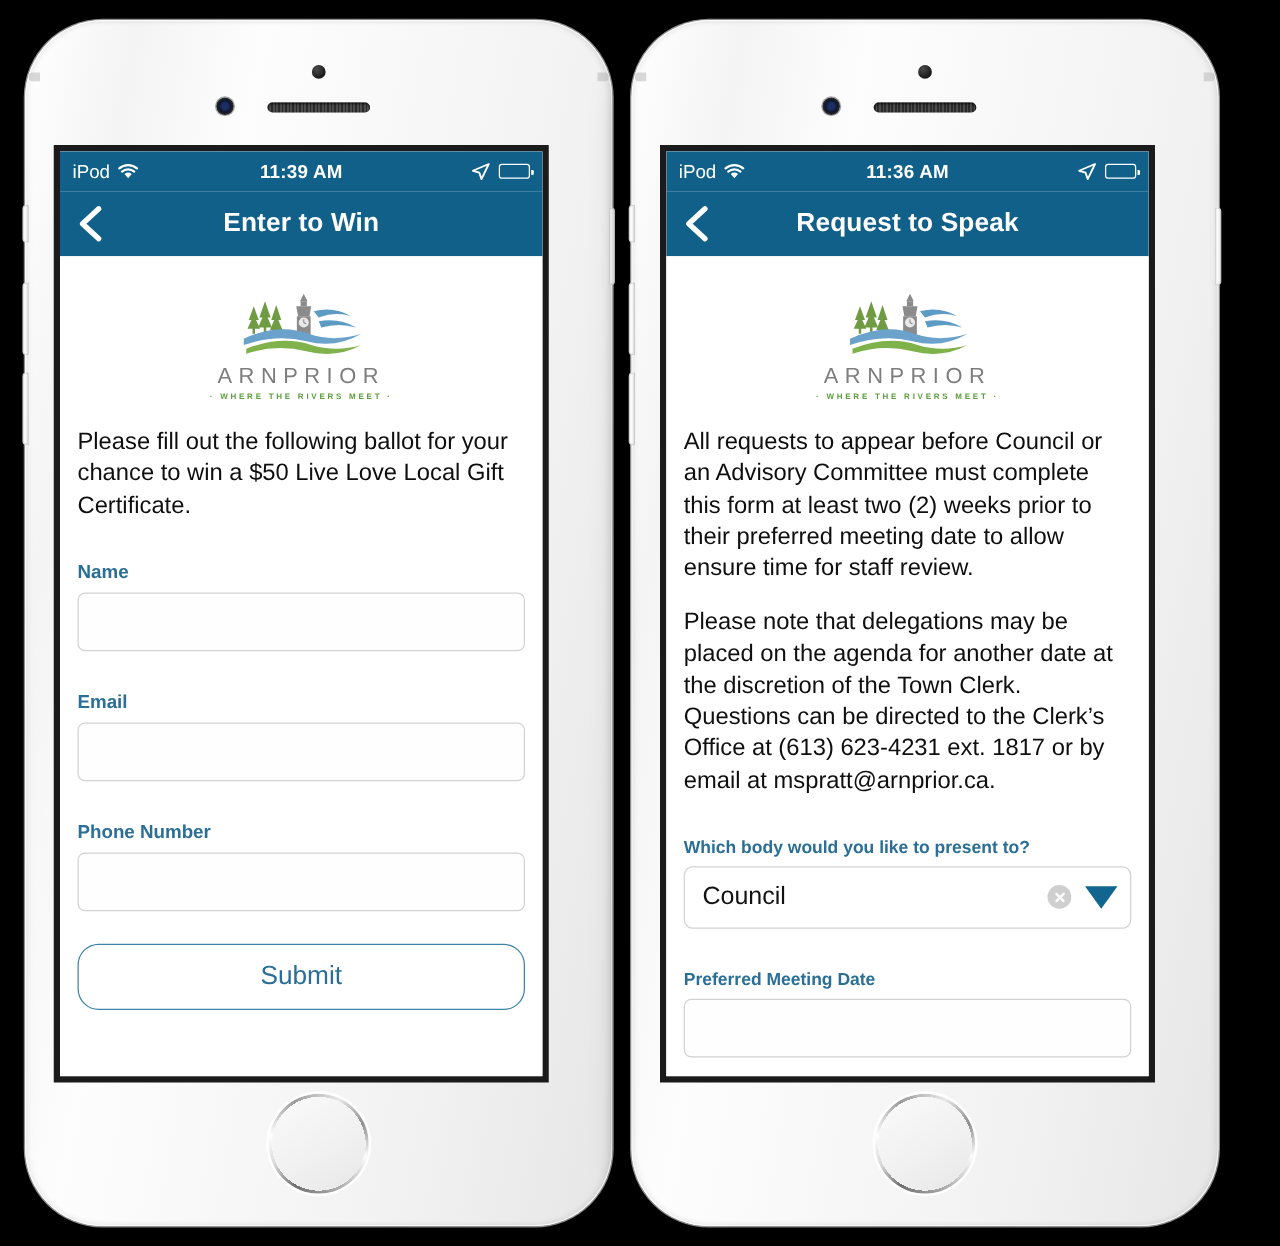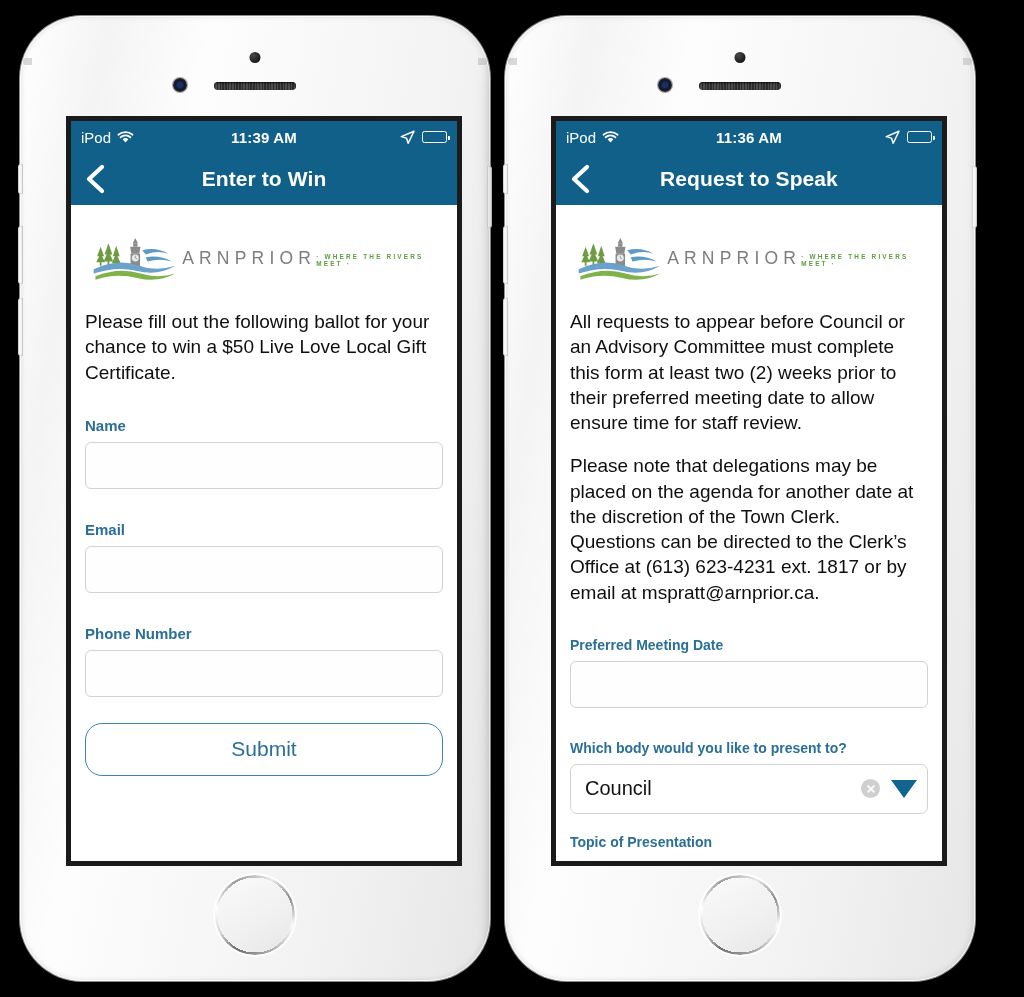--- a/index.html
+++ b/index.html
@@ -85,21 +85,21 @@
             mask: radial-gradient(farthest-side, transparent calc(100% - 2.5px), #000 calc(100% - 2.5px));
   }
   .home-btn::after {
     content: ""; position: absolute; inset: 3px; border-radius: 50%;
     background: linear-gradient(150deg,#fafafa,#f0f0f0 60%,#e7e7e7);
   }
 
   
   .screen {
     position: absolute;
-    left: 51px; top: 105px;
+    left: 28px; top: 105px;
     width: 386px; height: 740px;
     background: #ffffff;
     overflow: hidden;
     box-shadow: 0 0 0 5px #1b1b1b;
   }
 
   
   .statusbar {
     height: 32px; background: #10608a; color: #ffffff;
     display: flex; align-items: center; padding: 0 10px;
@@ -140,21 +140,21 @@
   }
 
   
   .content {
     height: calc(100% - 84px); background: #fff;
     padding: 0 14px; overflow: hidden; position: relative;
   }
 
   
   .logo-wrap {
-    display: flex; flex-direction: row; align-items: center;
+    display: flex; flex-direction: column; align-items: center;
     padding-top: 22px; padding-bottom: 6px;
   }
   .logo-mark { width: 112px; height: 62px; display: block; }
   .logo-word {
     font-size: 17.5px; letter-spacing: 5.2px; color: #7d7d7d;
     font-weight: normal; margin-top: 1px;
   }
   .logo-tag {
     font-size: 6.4px; letter-spacing: 2.2px; color: #5d9e3f;
     font-weight: bold; margin-top: 3px;
@@ -400,33 +400,33 @@
             <path d="M12 52 Q40 41 64 49 Q84 55 104 49 Q84 60 60 54 Q36 48 12 56 Z" fill="#7fb24a"></path>
           </svg>
           <div class="logo-word">ARNPRIOR</div>
           <div class="logo-tag">· WHERE THE RIVERS MEET ·</div>
         </div>
 
         <p class="body-text">All requests to appear before Council or an Advisory Committee must complete this form at least two (2) weeks prior to their preferred meeting date to allow ensure time for staff review.</p>
         <p class="body-text">Please note that delegations may be placed on the agenda for another date at the discretion of the Town Clerk. Questions can be directed to the Clerk’s Office at (613) 623-4231 ext. 1817 or by email at mspratt@arnprior.ca.</p>
 
         <div>
-          <div class="field-label sm">Preferred Meeting Date</div>
-          <input class="text-input" type="text" value="" style="">
-        </div>
-
-        <div>
           <div class="field-label sm">Which body would you like to present to?</div>
           <div class="dropdown">
             <span class="dropdown-value">Council</span>
             <span class="clear-btn"></span>
             <span class="caret"></span>
           </div>
         </div>
 
+        <div>
+          <div class="field-label sm">Preferred Meeting Date</div>
+          <input class="text-input" type="text" value="" style="">
+        </div>
+
         <div class="clipped-label">Topic of Presentation</div>
       </div>
     </div>
 
     <div class="home-btn"></div>
   </div>
 
 </div>
 
 </body></html>

